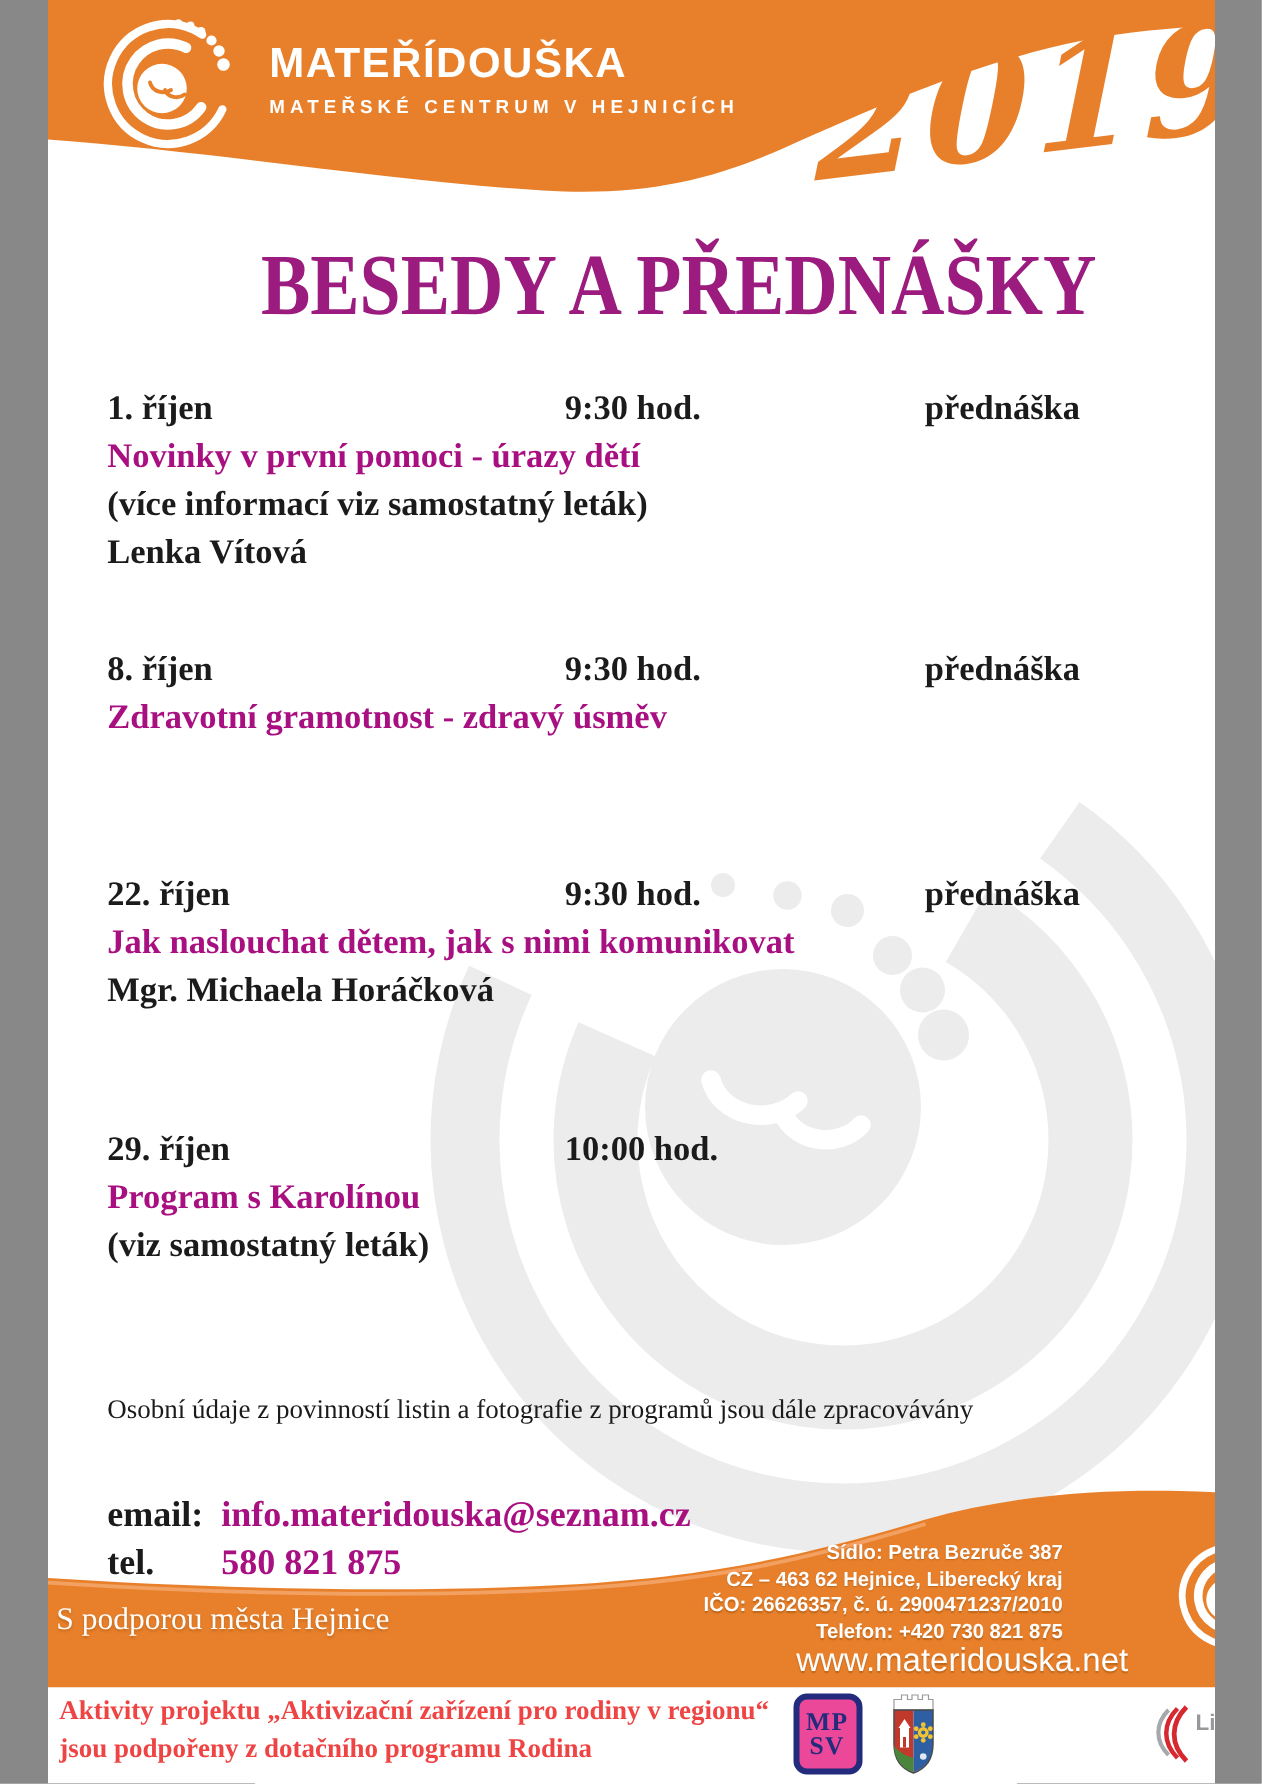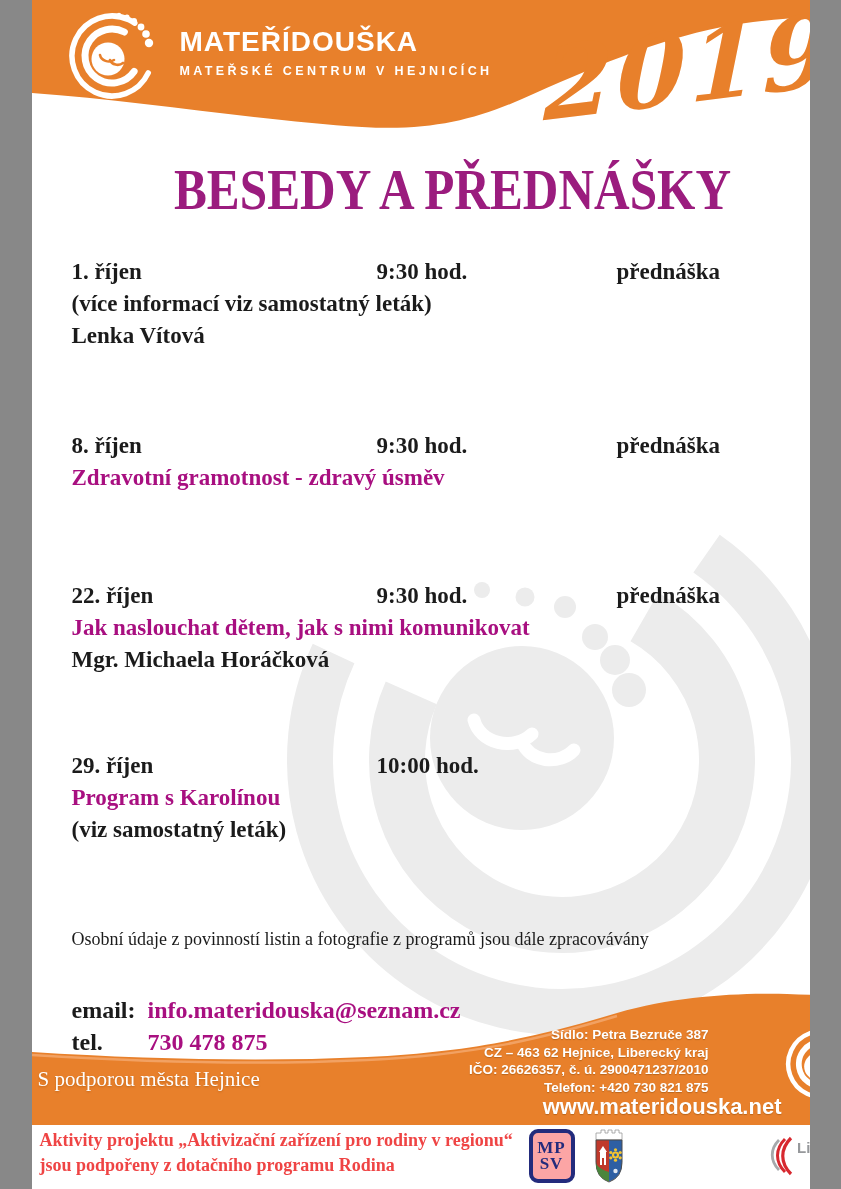--- a/index.html
+++ b/index.html
@@ -50,29 +50,29 @@
   
   .contact{position:absolute;left:40px;top:994px;z-index:4;font-size:24px;font-weight:bold;line-height:32px;}
   .c-label{display:inline-block;width:70px;color:#1b1b1b;}
   .c-value{color:#A80F80;}
 
   
   .band-svg{position:absolute;left:0;top:985px;z-index:5;}
   .support{position:absolute;left:6px;top:1066px;z-index:6;color:#fff;font-weight:normal;font-size:21px;line-height:27px;text-shadow:0 1px 2px rgba(120,60,0,.35);}
   .address{position:absolute;right:101px;top:1026px;z-index:6;text-align:right;color:#fff;
     font-family:"Liberation Sans",sans-serif;font-weight:bold;font-size:13.5px;line-height:17.5px;text-shadow:0 1px 1px rgba(120,60,0,.4);}
-  .website{position:absolute;left:470px;top:1094px;width:280px;z-index:6;text-align:right;color:#fff;
-    font-family:"Liberation Sans",sans-serif;font-weight:bold;font-size:22px;text-shadow:0 1px 1px rgba(120,60,0,.4);}
+  .website{position:absolute;left:470px;top:1094px;width:280px;z-index:6;text-align:center;color:#fff;
+    font-family:"Liberation Sans",sans-serif;font-weight:normal;font-size:22px;text-shadow:0 1px 1px rgba(120,60,0,.4);}
   .band-logo{position:absolute;left:748px;top:1018px;z-index:6;}
 
   
   .footer-text{position:absolute;left:8px;top:1128px;z-index:6;font-size:18px;font-weight:bold;color:#ef4444;line-height:25px;}
   .mpsv{
     position:absolute;left:497px;top:1129px;z-index:6;width:38px;height:46px;
-    border:4px solid #232B7C;border-radius:9px;background:#fca5a5;
+    border:4px solid #232B7C;border-radius:9px;background:#ec4899;
     display:flex;flex-direction:column;align-items:center;justify-content:center;
     font-weight:bold;font-size:17px;line-height:.95;color:#232B7C;letter-spacing:1px;
   }
   .crest{position:absolute;left:560px;top:1128px;z-index:6;}
   .lk{position:absolute;left:733px;top:1136px;z-index:6;}
 </style>
 </head>
 <body>
 
 <div class="page">
@@ -125,20 +125,21 @@
       <circle cx="407" cy="210" r="17"></circle>
     </g>
   </svg>
 
   <div class="event e1">
     <div class="row">
       <span class="ev-date">1. říjen</span>
       <span class="ev-time">9:30 hod.</span>
       <span class="ev-type">přednáška</span>
     </div>
+    <div class="ev-title">Novinky v první pomoci - úrazy dětí</div>
     <div class="ev-line">(více informací viz samostatný leták)</div>
     <div class="ev-line">Lenka Vítová</div>
   </div>
 
   <div class="event e2">
     <div class="row">
       <span class="ev-date">8. říjen</span>
       <span class="ev-time">9:30 hod.</span>
       <span class="ev-type">přednáška</span>
     </div>
@@ -169,21 +170,21 @@
     <div>Osobní údaje z povinností listin a fotografie z programů jsou dále zpracovávány</div>
   </div>
 
   <div class="contact">
     <div>
       <span class="c-label">email:</span>
       <span class="c-value">info.materidouska@seznam.cz</span>
     </div>
     <div>
       <span class="c-label">tel.</span>
-      <span class="c-value">730 478 875</span>
+      <span class="c-value">580 821 875</span>
     </div>
   </div>
 
   <svg class="band-svg" width="841" height="140" viewBox="0 0 841 140">
     <path fill="#E8802B" d="M0,67
       C110,74 230,77 335,72
       C440,67 505,52 585,28
       C645,11 705,8 755,9
       C785,10 815,11 841,12
       L841,140 L0,140 Z"></path>

